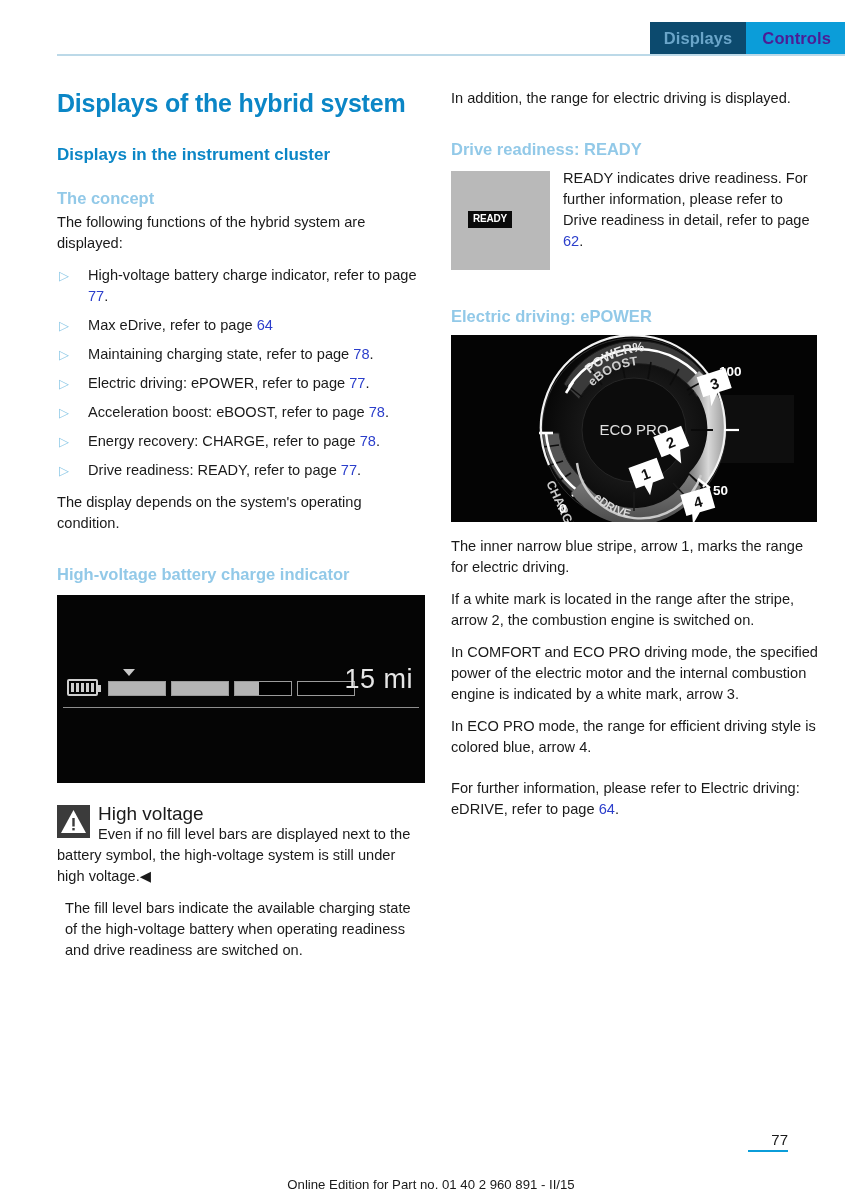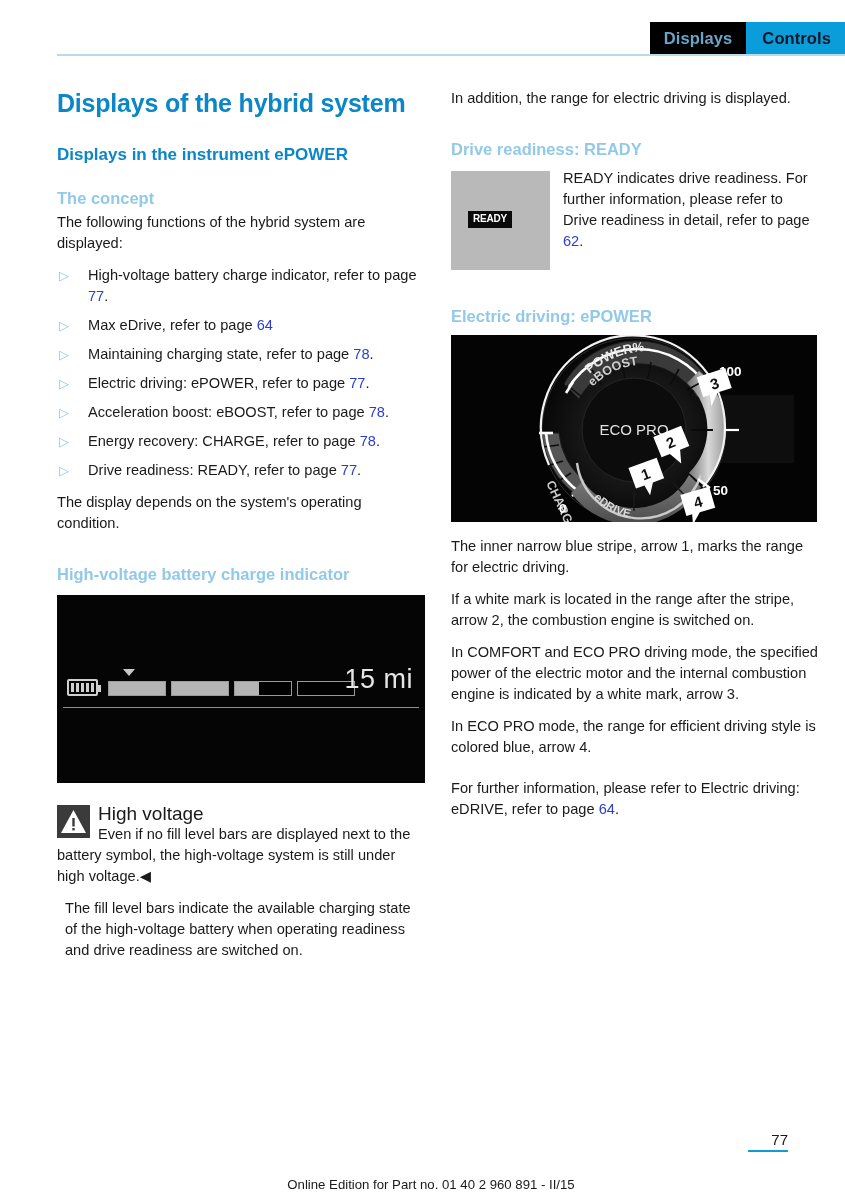--- a/index.html
+++ b/index.html
@@ -28,22 +28,22 @@
     height: 32px;
   }
   .tab {
     display: flex;
     align-items: center;
     font-size: 16.5px;
     font-weight: bold;
     letter-spacing: .1px;
     padding: 0 14px 0 14px;
   }
-  .tab-inactive { color: #6aa5c9; background: #000000; }
-  .tab-active { color: #0f172a; background: #0b9dd9; padding-left: 16px; }
+  .tab-inactive { color: #6aa5c9; background: #0c4a6e; }
+  .tab-active { color: #4c1d95; background: #0b9dd9; padding-left: 16px; }
 
   .header-rule {
     position: absolute;
     left: 57px; right: 0; top: 54px;
     height: 2px;
     background: #bcd9e8;
   }
 
   
   .col {
@@ -265,21 +265,21 @@
     <div class="tab tab-inactive">Displays</div>
     <div class="tab tab-active">Controls</div>
   </div>
 </div>
 <div class="header-rule"></div>
 
 <div class="col col-left">
 
   <h1 class="title">Displays of the hybrid system</h1>
 
-  <h2 class="subtitle">Displays in the instrument ePOWER</h2>
+  <h2 class="subtitle">Displays in the instrument cluster</h2>
 
   <h3 class="sub2">The concept</h3>
   <p>The following functions of the hybrid system are displayed:</p>
 
   <ul class="blist">
     <li>
       <span class="bullet">▷</span>
       <span>High-voltage battery charge indicator, refer to page </span><span class="pg">77</span><span>.</span>
     </li>
     <li>

